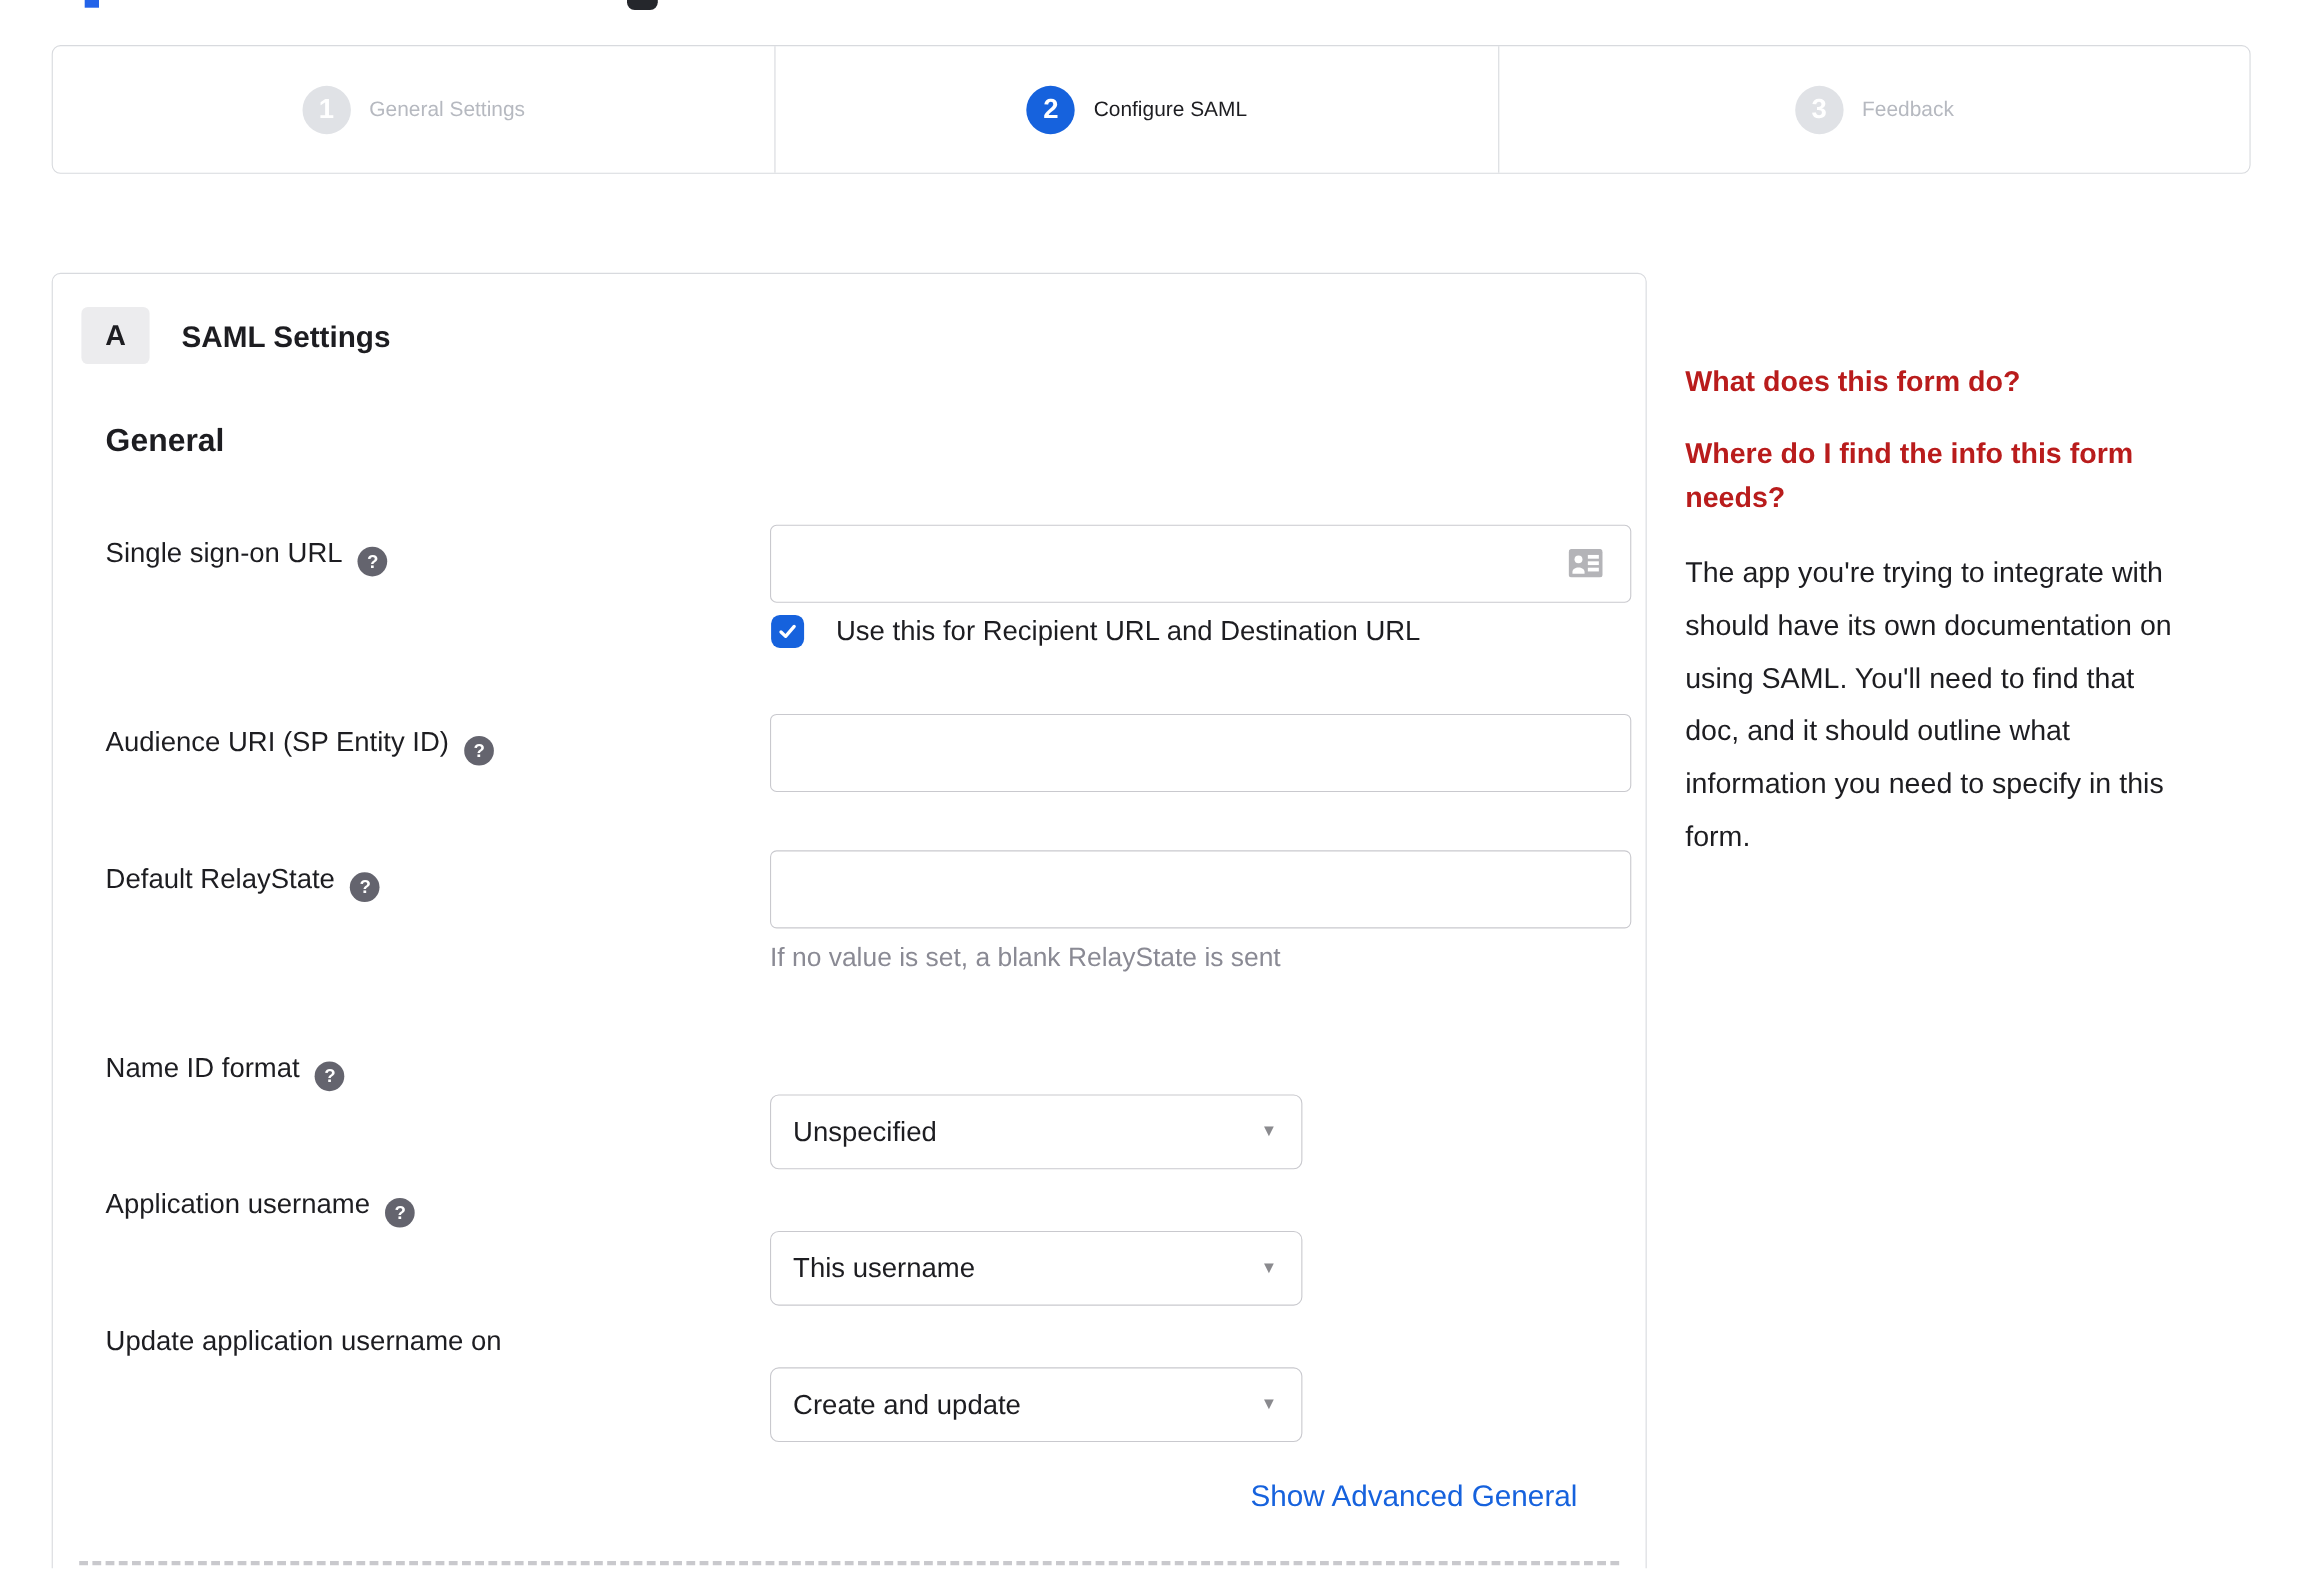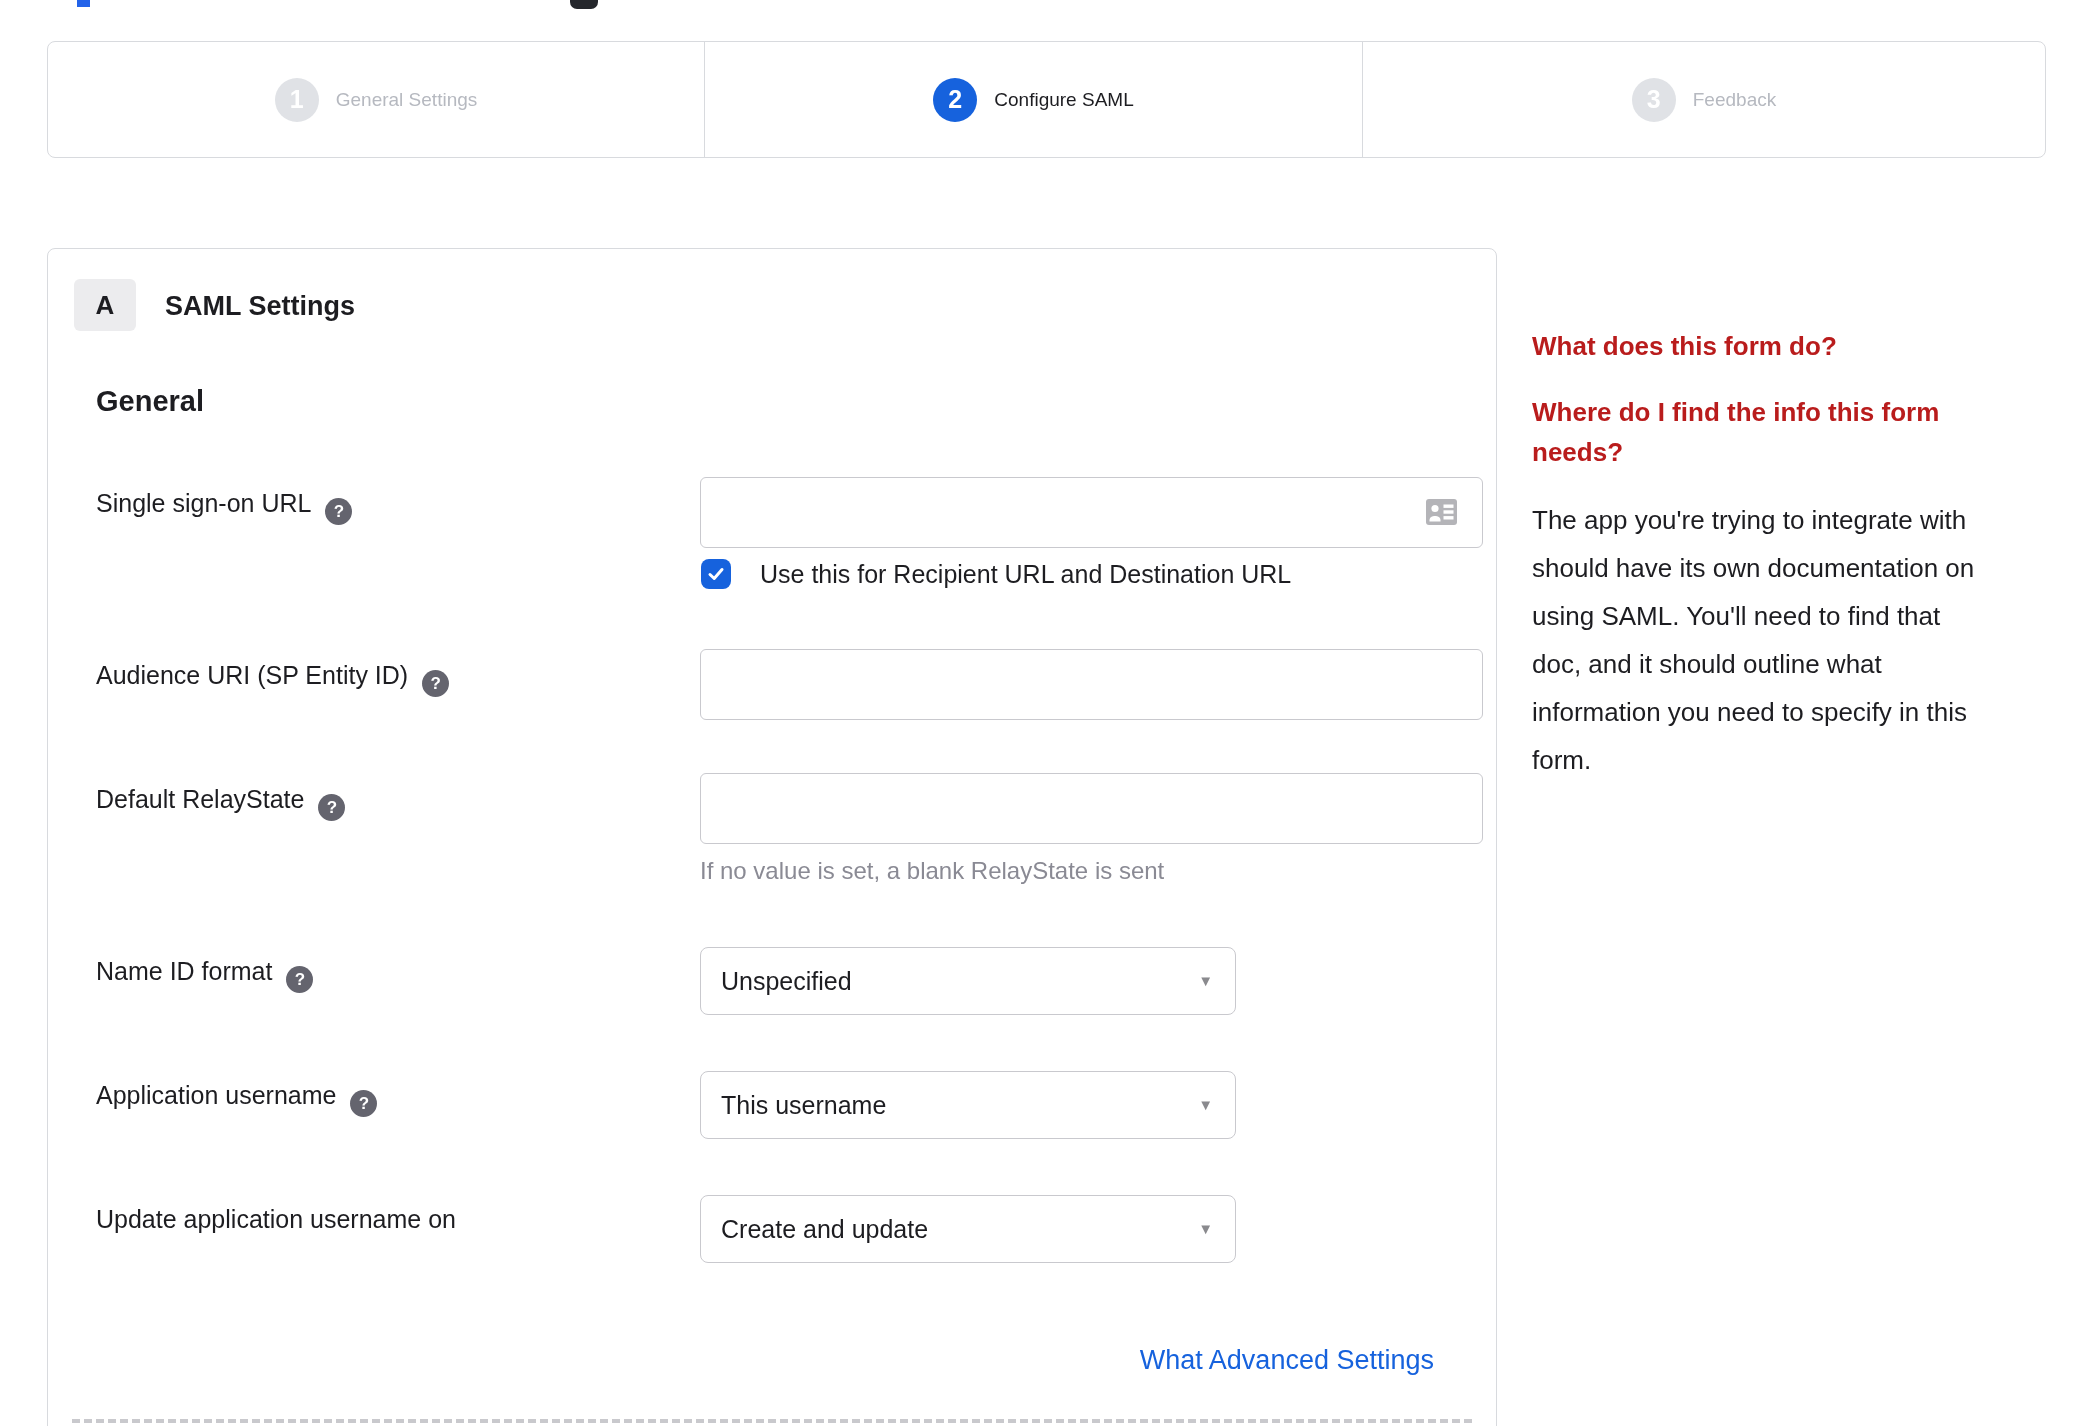--- a/index.html
+++ b/index.html
@@ -106,23 +106,24 @@
     position: absolute; left: 59px; top: 0; line-height: 30px;
     font-size: 25px; white-space: nowrap;
   }
 
   .hint {
     position: absolute; left: 604px; top: 84px;
     font-size: 24px; color: #8a8a94;
   }
 
   .select {
-    position: relative; width: 536px; height: 68px;
+    position: relative; width: 484px; height: 68px;
     border: 1px solid #c9c9ce; border-radius: 8px; background: #ffffff;
     cursor: pointer;
+    margin-top: 48px;
   }
   .select-value {
     position: absolute; left: 20px; top: 0; line-height: 66px;
     font-size: 25px; color: #1d1d21; white-space: nowrap;
   }
   .select-arrow {
     position: absolute; right: 22px; top: 0; line-height: 66px;
     font-size: 15px; color: #8a8a8e;
   }
 
@@ -231,21 +232,21 @@
     </div>
 
     <div class="row" style="top:946px;">
       <div class="row-label" style="top:10px;"><span>Update application username on</span></div>
       <div class="control select">
         <span class="select-value">Create and update</span>
         <span class="select-arrow">▼</span>
       </div>
     </div>
 
-    <a class="advanced-link">What Advanced Settings</a>
+    <a class="advanced-link">Show Advanced General</a>
 
     <div class="card-divider"></div>
   </div>
 
   <div class="help-panel">
     <div class="help-q">What does this form do?</div>
     <div class="help-q mb-24">Where do I find the info this form
 needs?</div>
     <div class="help-a">The app you're trying to integrate with
 should have its own documentation on

